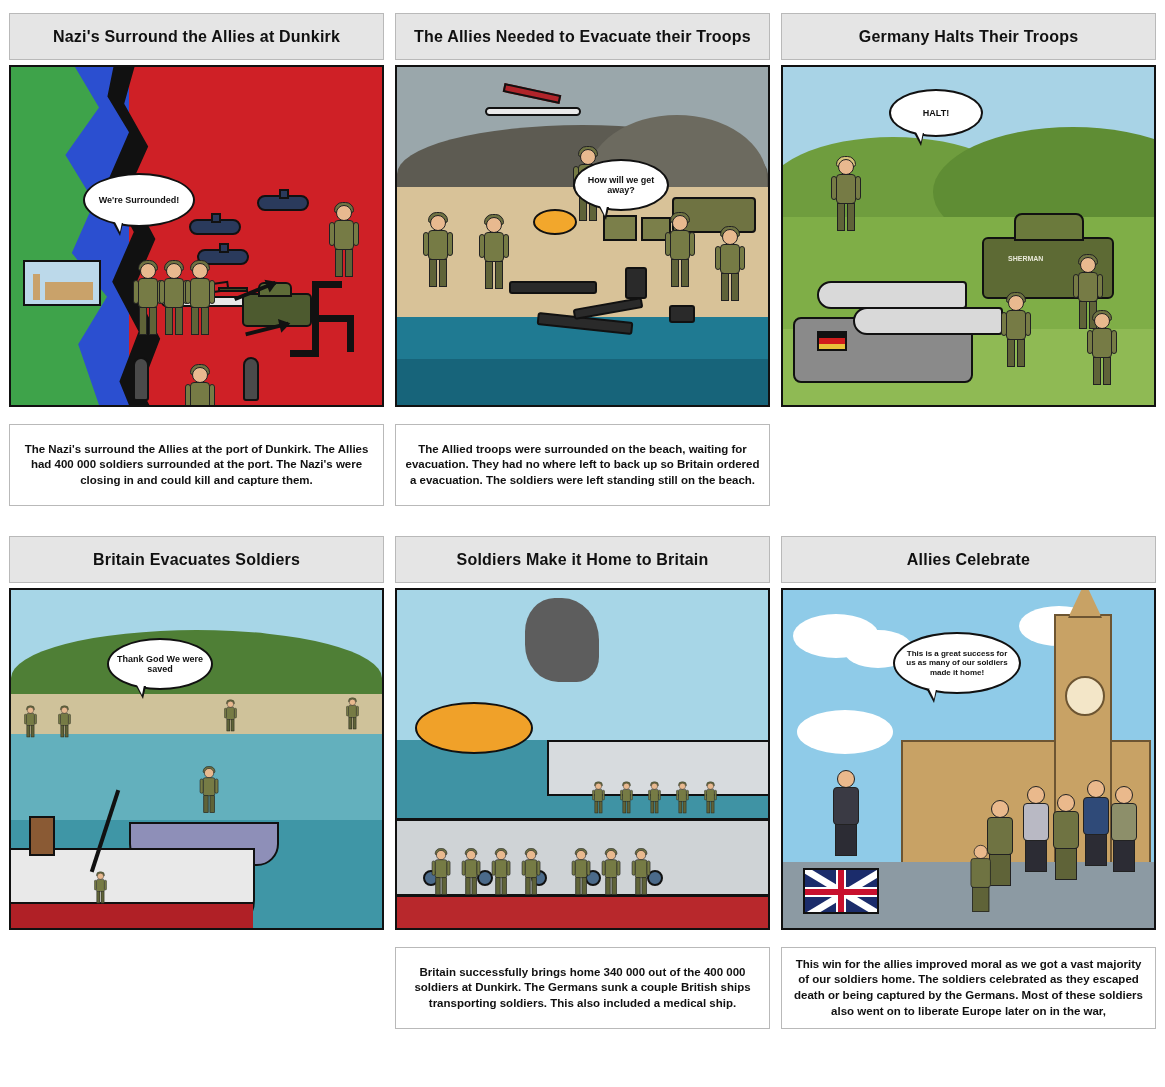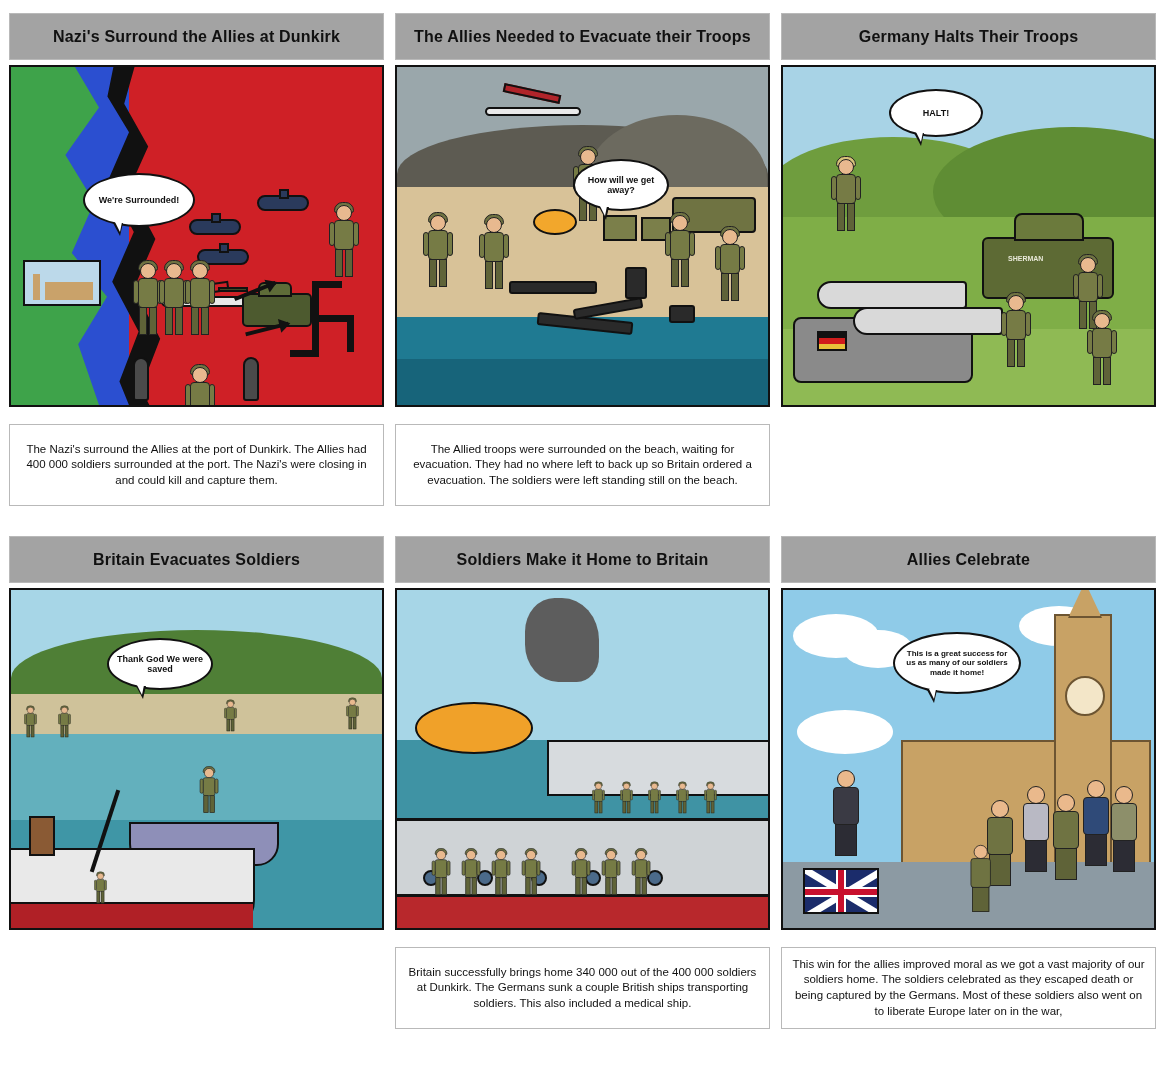--- a/index.html
+++ b/index.html
@@ -22,21 +22,21 @@
   }
   .row-1 { padding-top: 13px; }
   .row-2 { padding-top: 30px; }
   .cell {
     width: 375px;
     display: flex;
     flex-direction: column;
   }
   .title-box {
     border: 1px solid #b9b9b9;
-    background: #a3a3a3;
+    background: #e5e5e5;
     height: 47px;
     display: flex;
     align-items: center;
     justify-content: center;
     text-align: center;
     padding: 0 6px;
   }
   .title-box .t {
     font-weight: bold;
     font-size: 16px;
@@ -57,21 +57,21 @@
     border: 1px solid #b9b9b9;
     background: #ffffff;
     min-height: 82px;
     display: flex;
     align-items: center;
     justify-content: center;
     padding: 6px 9px;
   }
   .desc-box .d {
     font-size: 11.5px;
-    font-weight: normal;
+    font-weight: bold;
     color: #111111;
     text-align: center;
     line-height: 1.35;
   }
   .bubble {
     position: absolute;
     background: #ffffff;
     border: 2px solid #111111;
     border-radius: 50%;
     display: flex;

